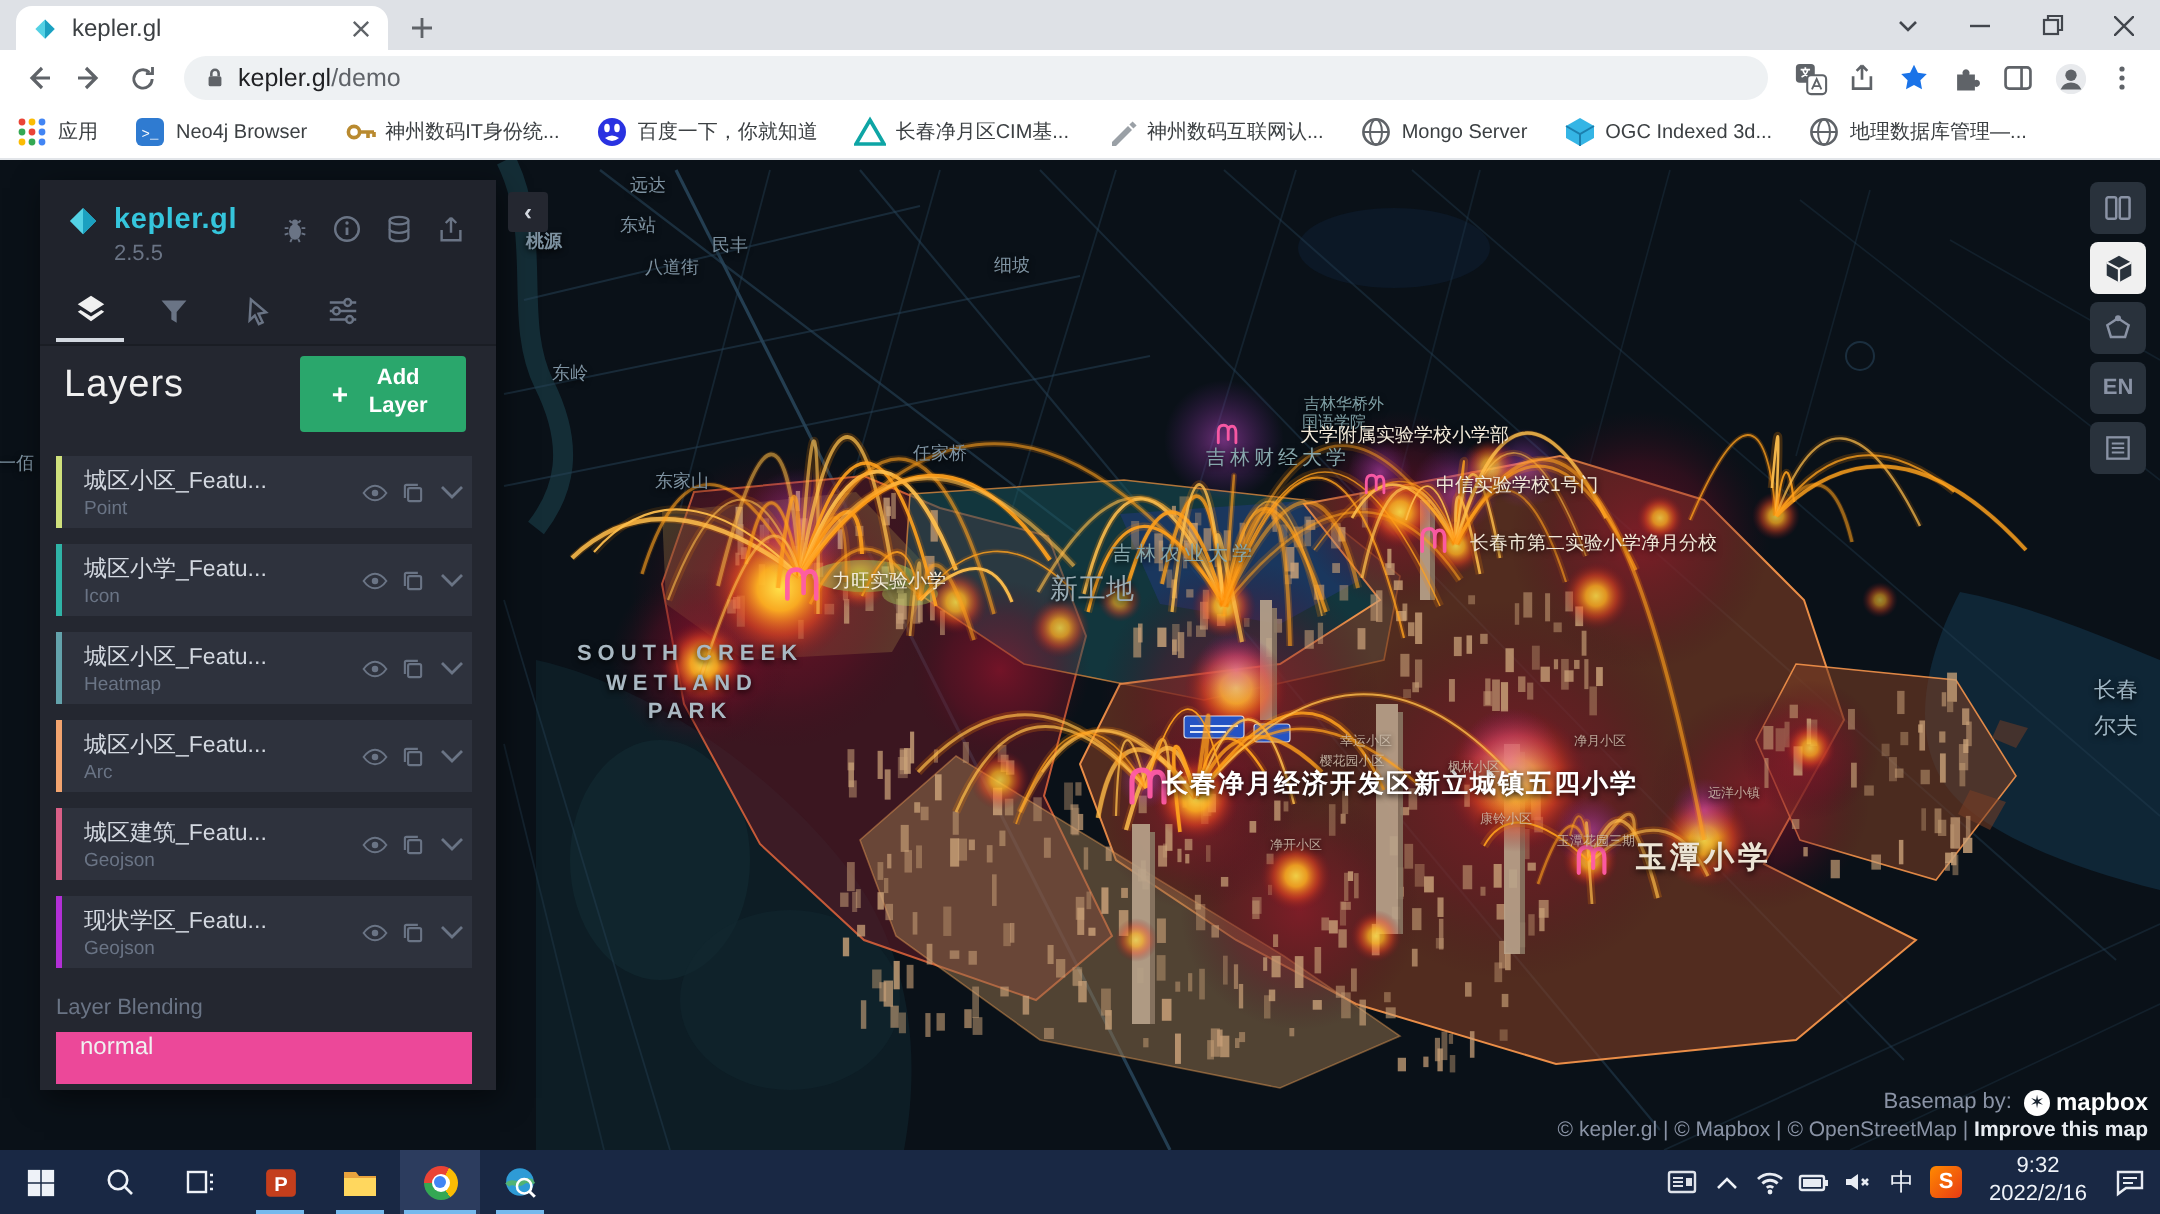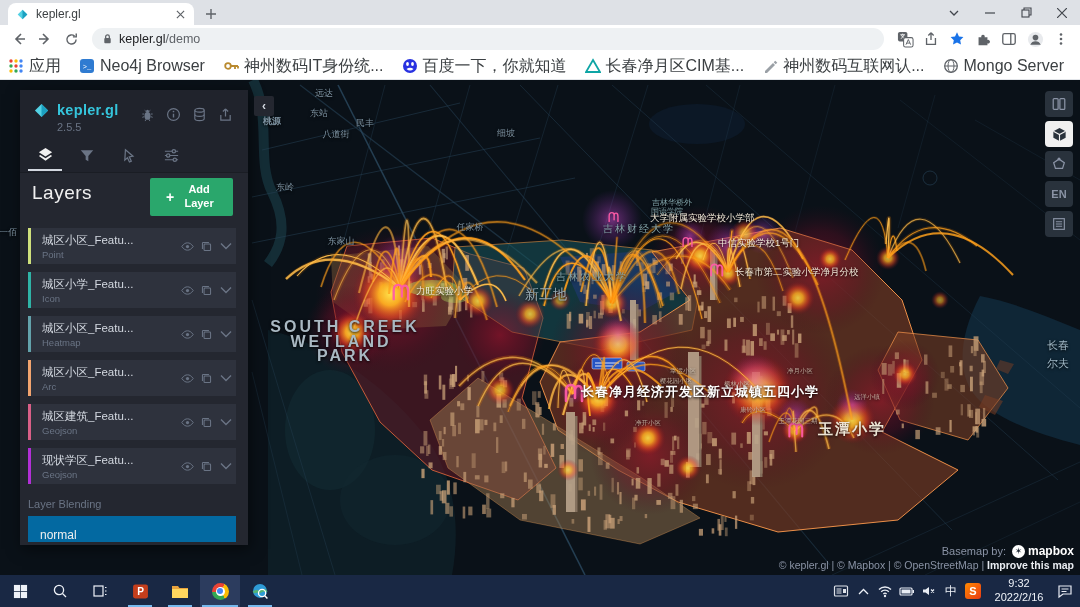--- a/index.html
+++ b/index.html
@@ -18,35 +18,35 @@
   #urlpill{flex:1;height:22px;background:#eef1f3;border-radius:11px;margin:0 8px;display:flex;
     align-items:center;padding:0 10px;box-sizing:border-box}
   #url-host{font-size:12.5px;color:#202124;margin-left:6px}
   #url-path{font-size:12.5px;color:#5f6368}
   .tbi{width:26px;height:26px;display:flex;align-items:center;justify-content:center;flex:none}
   #bookmarks{position:absolute;top:53px;left:0;width:1080px;height:27px;background:#fff;z-index:10;
     border-bottom:1px solid #e2e5e9;display:flex;align-items:center;padding:0 8px;box-sizing:border-box}
   .bm{display:flex;align-items:center;margin-right:18px;flex:none}
   .bm-ico{width:16px;height:16px;margin-right:5px;display:inline-flex}
   .bm-ico svg{width:16px;height:16px}
-  .bm-label{font-size:16px;color:#3c4043;white-space:nowrap}
+  .bm-label{font-size:10px;color:#3c4043;white-space:nowrap}
   
   #map-svg{position:absolute;left:0;top:0;z-index:1}
   #map-labels{position:absolute;left:0;top:0;width:1080px;height:607px;z-index:2;pointer-events:none}
   .ml{position:absolute;white-space:nowrap;transform:translate(-50%,-50%);text-shadow:0 1px 3px rgba(0,0,0,.95)}
   .ml.la{transform:translate(0,-50%)}
   .road{color:#7e93a2;font-size:9px}
   .road-lg{color:#9fb6c4;font-size:11px}
   .area{color:#9aacb5;font-size:14px}
   .campus{color:#86a6ab;font-size:10px;letter-spacing:2px}
   .campus-sm{color:#7fa0a6;font-size:8px}
   .school{color:#f2ead9;font-size:9.5px}
   .school-big{color:#ffffff;font-size:13px;font-weight:bold;letter-spacing:1px}
   .school-xl{color:#ece4d4;font-size:15px;font-weight:bold;letter-spacing:2px}
-  .park{color:#a9b8c2;font-size:16px;letter-spacing:3px;font-weight:bold}
+  .park{color:#a9b8c2;font-size:11px;letter-spacing:3px;font-weight:bold}
   .tiny{color:#cdbfae;font-size:6.5px;opacity:.85}
   
   #side{position:absolute;left:20px;top:90px;width:228px;height:455px;background:#242730;z-index:5;
     box-shadow:2px 4px 14px rgba(0,0,0,.5)}
   #side-head{position:absolute;left:0;top:0;width:228px;height:82px;background:#20232c}
   #brand-row{position:absolute;left:14px;top:12px;display:flex;align-items:center}
   #brand{color:#35c5dc;font-size:14.5px;font-weight:bold;margin-left:8px;letter-spacing:.3px}
   #version{position:absolute;left:37px;top:31px;color:#6a7485;font-size:11px}
   #head-icons{position:absolute;right:10px;top:14px;display:flex}
   #head-icons .hi{width:26px;height:20px;display:flex;align-items:center;justify-content:center}
@@ -59,22 +59,22 @@
   #add-layer .plus{font-size:14px;margin-right:7px;font-weight:bold}
   #add-layer .al-label{font-size:11px;font-weight:bold;width:36px;line-height:1.25;text-align:center}
   #layer-list{position:absolute;left:8px;top:138px;width:208px}
   .lrow{position:relative;height:36px;background:#2e323d;margin-bottom:8px;display:flex;align-items:center}
   .lbar{width:3px;height:36px;flex:none}
   .lmeta{flex:1;margin-left:11px;overflow:hidden}
   .lname{display:block;color:#d3d8e0;font-size:11.5px;white-space:nowrap}
   .ltype{display:block;color:#6a7485;font-size:9.5px;margin-top:1px}
   .lic{width:17px;height:16px;display:flex;align-items:center;justify-content:center;margin-right:2px}
   #blend-label{position:absolute;left:8px;top:408px;color:#6a7485;font-size:11px}
-  #blend-select{position:absolute;left:8px;top:426px;width:208px;height:26px;background:#0369a1;
-    display:flex;align-items:flex-end;box-sizing:border-box;padding-left:12px;color:#f0f0f0;font-size:12px}
+  #blend-select{position:absolute;left:8px;top:426px;width:208px;height:26px;background:#ec4899;
+    display:flex;align-items:flex-start;box-sizing:border-box;padding-left:12px;color:#f0f0f0;font-size:12px}
   #collapse-btn{position:absolute;left:254px;top:96px;width:20px;height:20px;background:#242730;z-index:5;
     border-radius:2px;display:flex;align-items:center;justify-content:center;color:#d3d8e0;font-size:12px;font-weight:bold}
   
   #mapctl{position:absolute;left:1045px;top:91px;z-index:5}
   .mcb{width:28px;height:26px;background:#29323c;border-radius:4px;margin-bottom:4px;
     display:flex;align-items:center;justify-content:center;color:#8a93a5;font-size:11px;font-weight:bold}
   .mcb.on{background:#f0f0f0;color:#29323c}
   
   #attrib{position:absolute;right:6px;bottom:36px;z-index:4;text-align:right}
   #attrib .l1{font-size:11px;color:#8a93a5;display:flex;align-items:center;justify-content:flex-end}

